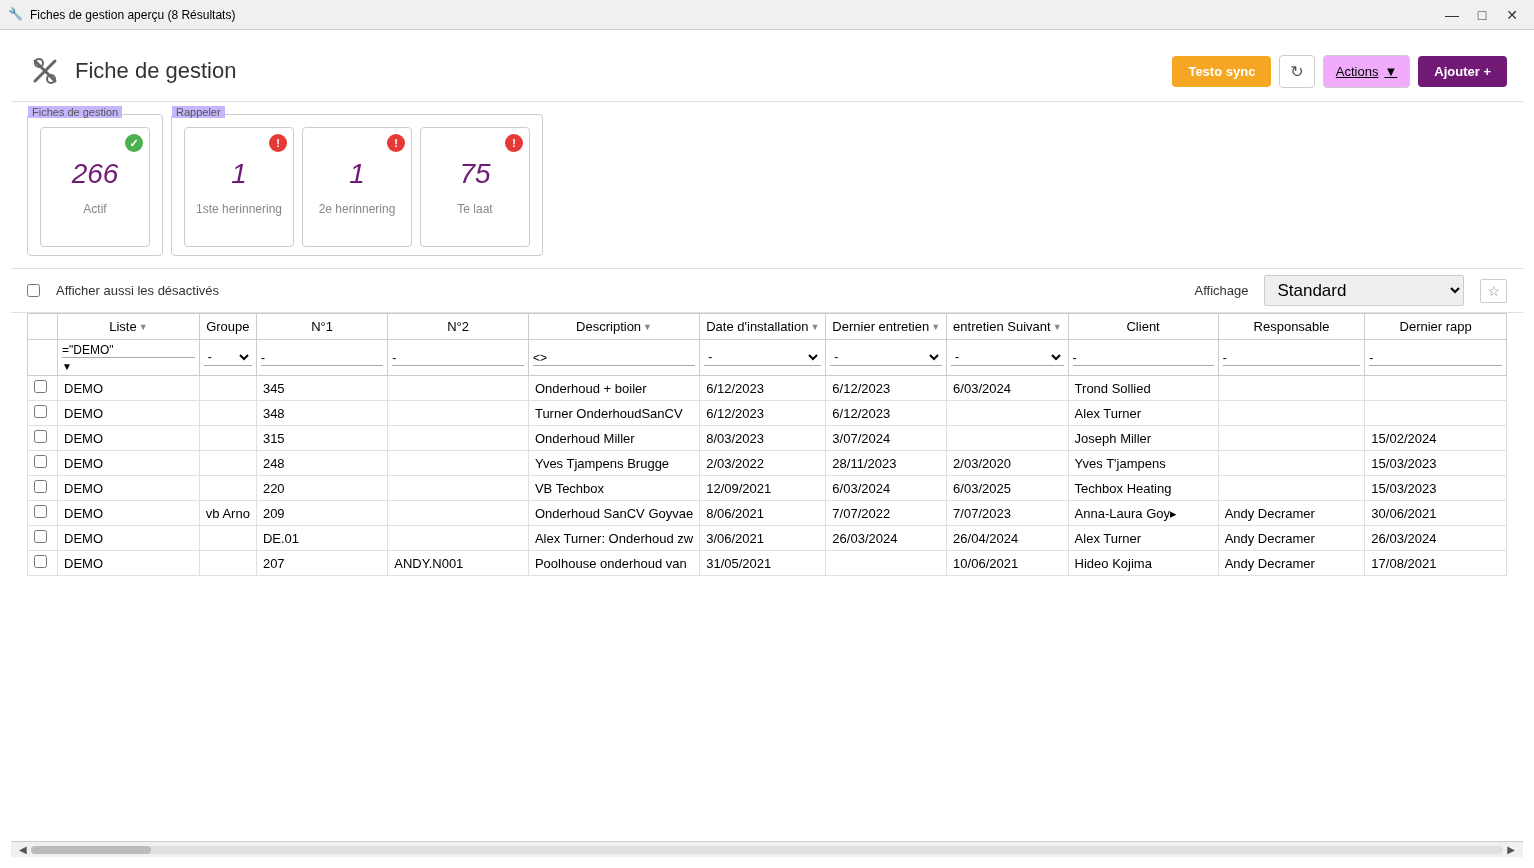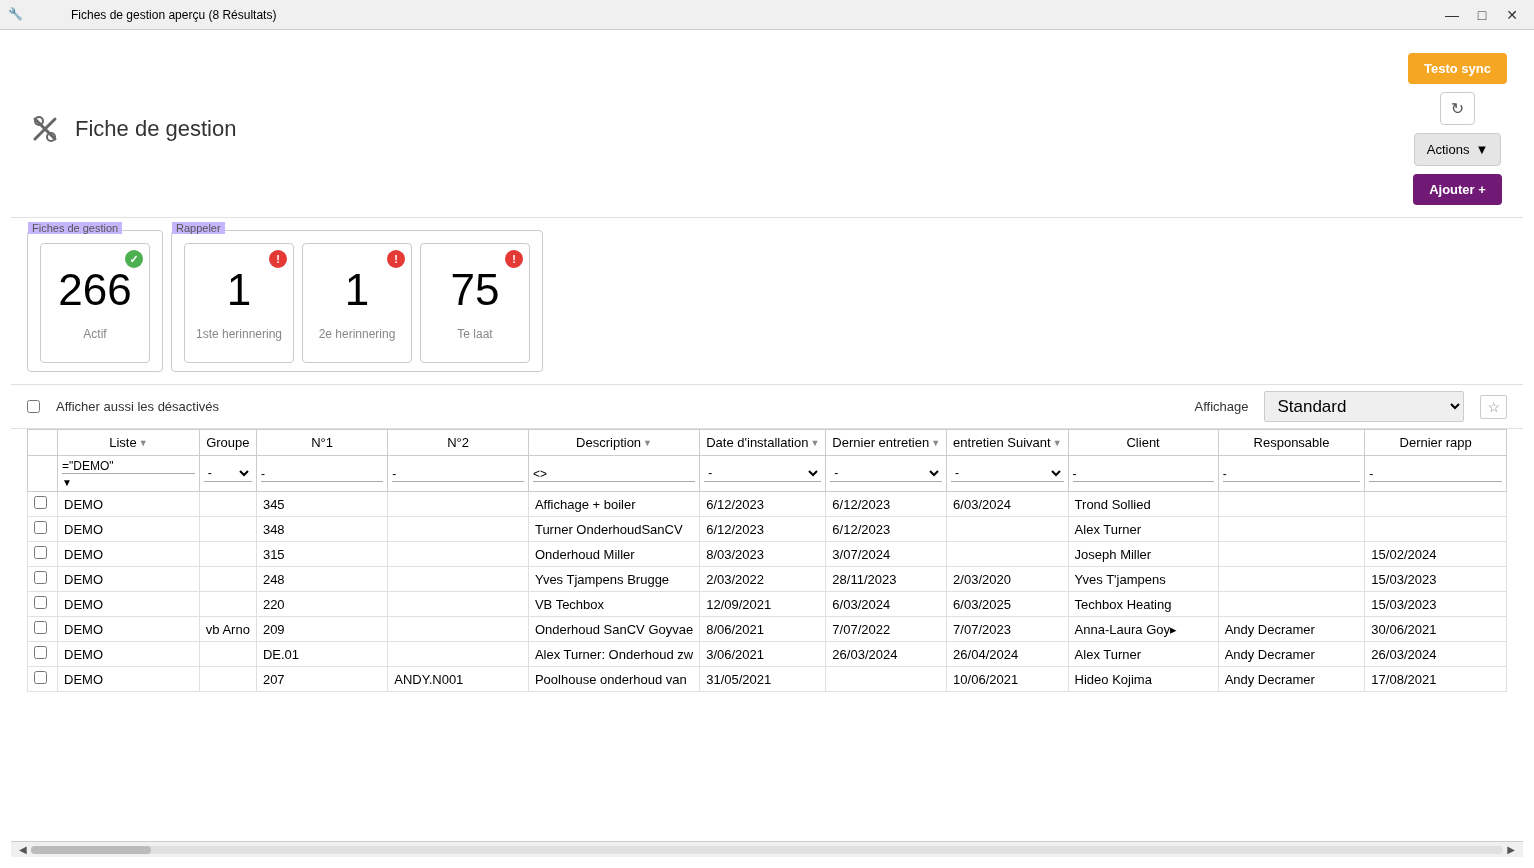--- a/index.html
+++ b/index.html
@@ -10,21 +10,21 @@
       background: #f0f0f0;
       height: 30px;
       display: flex;
       align-items: center;
       padding: 0 8px;
       font-size: 12px;
       border-bottom: 1px solid #ccc;
       user-select: none;
     }
     .title-bar-icon { width: 16px; height: 16px; margin-right: 6px; }
-    .title-bar-title { flex: 1; margin-left: 41px; }
+    .title-bar-title { flex: 1; }
     .title-bar-controls { display: flex; gap: 2px; }
     .title-bar-btn {
       width: 28px; height: 20px; background: transparent; border: none;
       cursor: pointer; font-size: 14px; display: flex; align-items: center; justify-content: center;
       color: #333;
     }
 
     
     .main-container {
       background: white;
@@ -46,21 +46,21 @@
     .header-icon {
       width: 36px; height: 36px; margin-right: 12px;
       color: #555;
     }
     .header-title {
       font-size: 22px;
       font-weight: normal;
       color: #333;
       flex: 1;
     }
-    .header-actions { display: flex; gap: 8px; align-items: center; flex-direction: column; }
+    .header-actions { display: flex; gap: 8px; align-items: center; }
 
     .btn-testo {
       background: #f5a623;
       color: white;
       border: none;
       padding: 8px 16px;
       border-radius: 4px;
       cursor: pointer;
       font-size: 13px;
       font-weight: bold;
@@ -68,28 +68,29 @@
     .btn-refresh {
       background: white;
       border: 1px solid #ccc;
       padding: 6px 10px;
       border-radius: 4px;
       cursor: pointer;
       font-size: 16px;
       color: #555;
     }
     .btn-actions {
-      background: #e5e5e5;
+      background: #f0abfc;
       border: 1px solid #ccc;
       padding: 8px 12px;
       border-radius: 4px;
       cursor: pointer;
       font-size: 13px;
       display: flex;
       gap: 6px;
+      text-decoration: underline;
     }
     .btn-ajouter {
       background: #701a75;
       color: white;
       border: none;
       padding: 8px 16px;
       border-radius: 4px;
       cursor: pointer;
       font-size: 13px;
       font-weight: bold;
@@ -125,23 +126,24 @@
       height: 120px;
       display: flex;
       flex-direction: column;
       align-items: center;
       justify-content: center;
       position: relative;
       cursor: pointer;
       background: white;
     }
     .card-number {
-      font-size: 44px;
-      color: #000000;
+      font-size: 28px;
+      color: #701a75;
       font-weight: normal;
+      font-style: italic;
     }
     .card-label {
       font-size: 12px;
       color: #888;
       margin-top: 12px;
     }
     .card-badge {
       position: absolute;
       top: 6px;
       right: 6px;
@@ -465,21 +467,21 @@
           </td>
         </tr>
       </thead>
       <tbody id="table-body">
       <tr>
             <td><input type="checkbox" style=""></td>
             <td>DEMO</td>
             <td></td>
             <td>345</td>
             <td></td>
-            <td>Affichage + boiler</td>
+            <td>Onderhoud + boiler</td>
             <td>6/12/2023</td>
             <td>6/12/2023</td>
             <td>6/03/2024</td>
             <td>Trond Sollied</td>
             <td></td>
             <td></td>
           </tr>
           <tr>
             <td><input type="checkbox" style=""></td>
             <td>DEMO</td>

